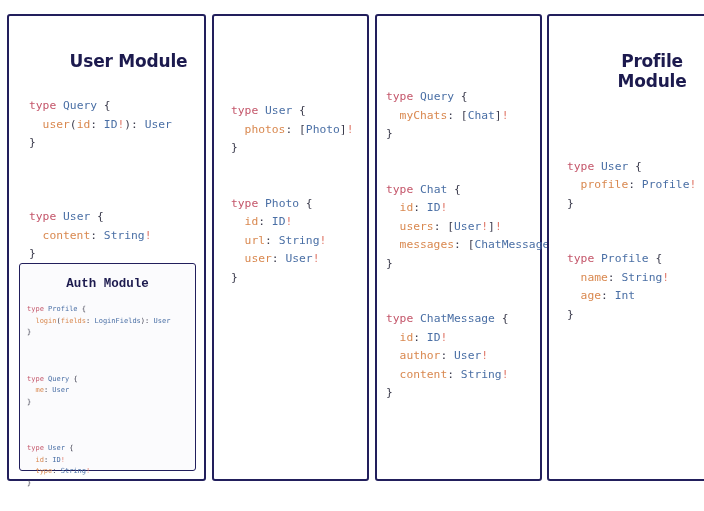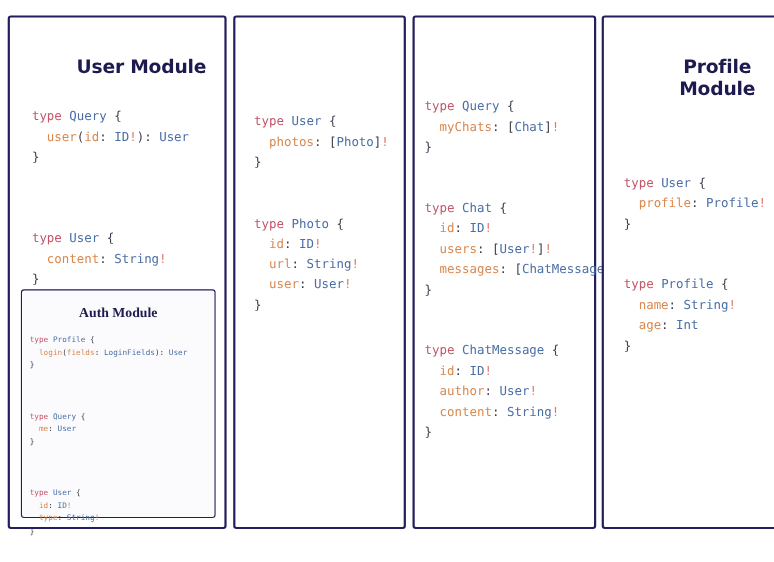--- a/index.html
+++ b/index.html
@@ -81,21 +81,21 @@
     left: 10px;
     top: 247px;
     width: 177px;
     height: 208px;
     background: #fbfbfd;
     border: 1.5px solid #221f5c;
     border-radius: 3px;
   }
   .nested-title {
     text-align: center;
-    font-family: Liberation Serif, serif;
+    font-family: Liberation Mono, monospace;
     font-weight: bold;
     font-size: 12.5px;
     color: #1c1a4e;
     margin: 0;
     padding-top: 13px;
     line-height: 1.2;
   }
   .code-auth {
     font-family: "DejaVu Sans Mono", monospace;
     font-size: 7px;

